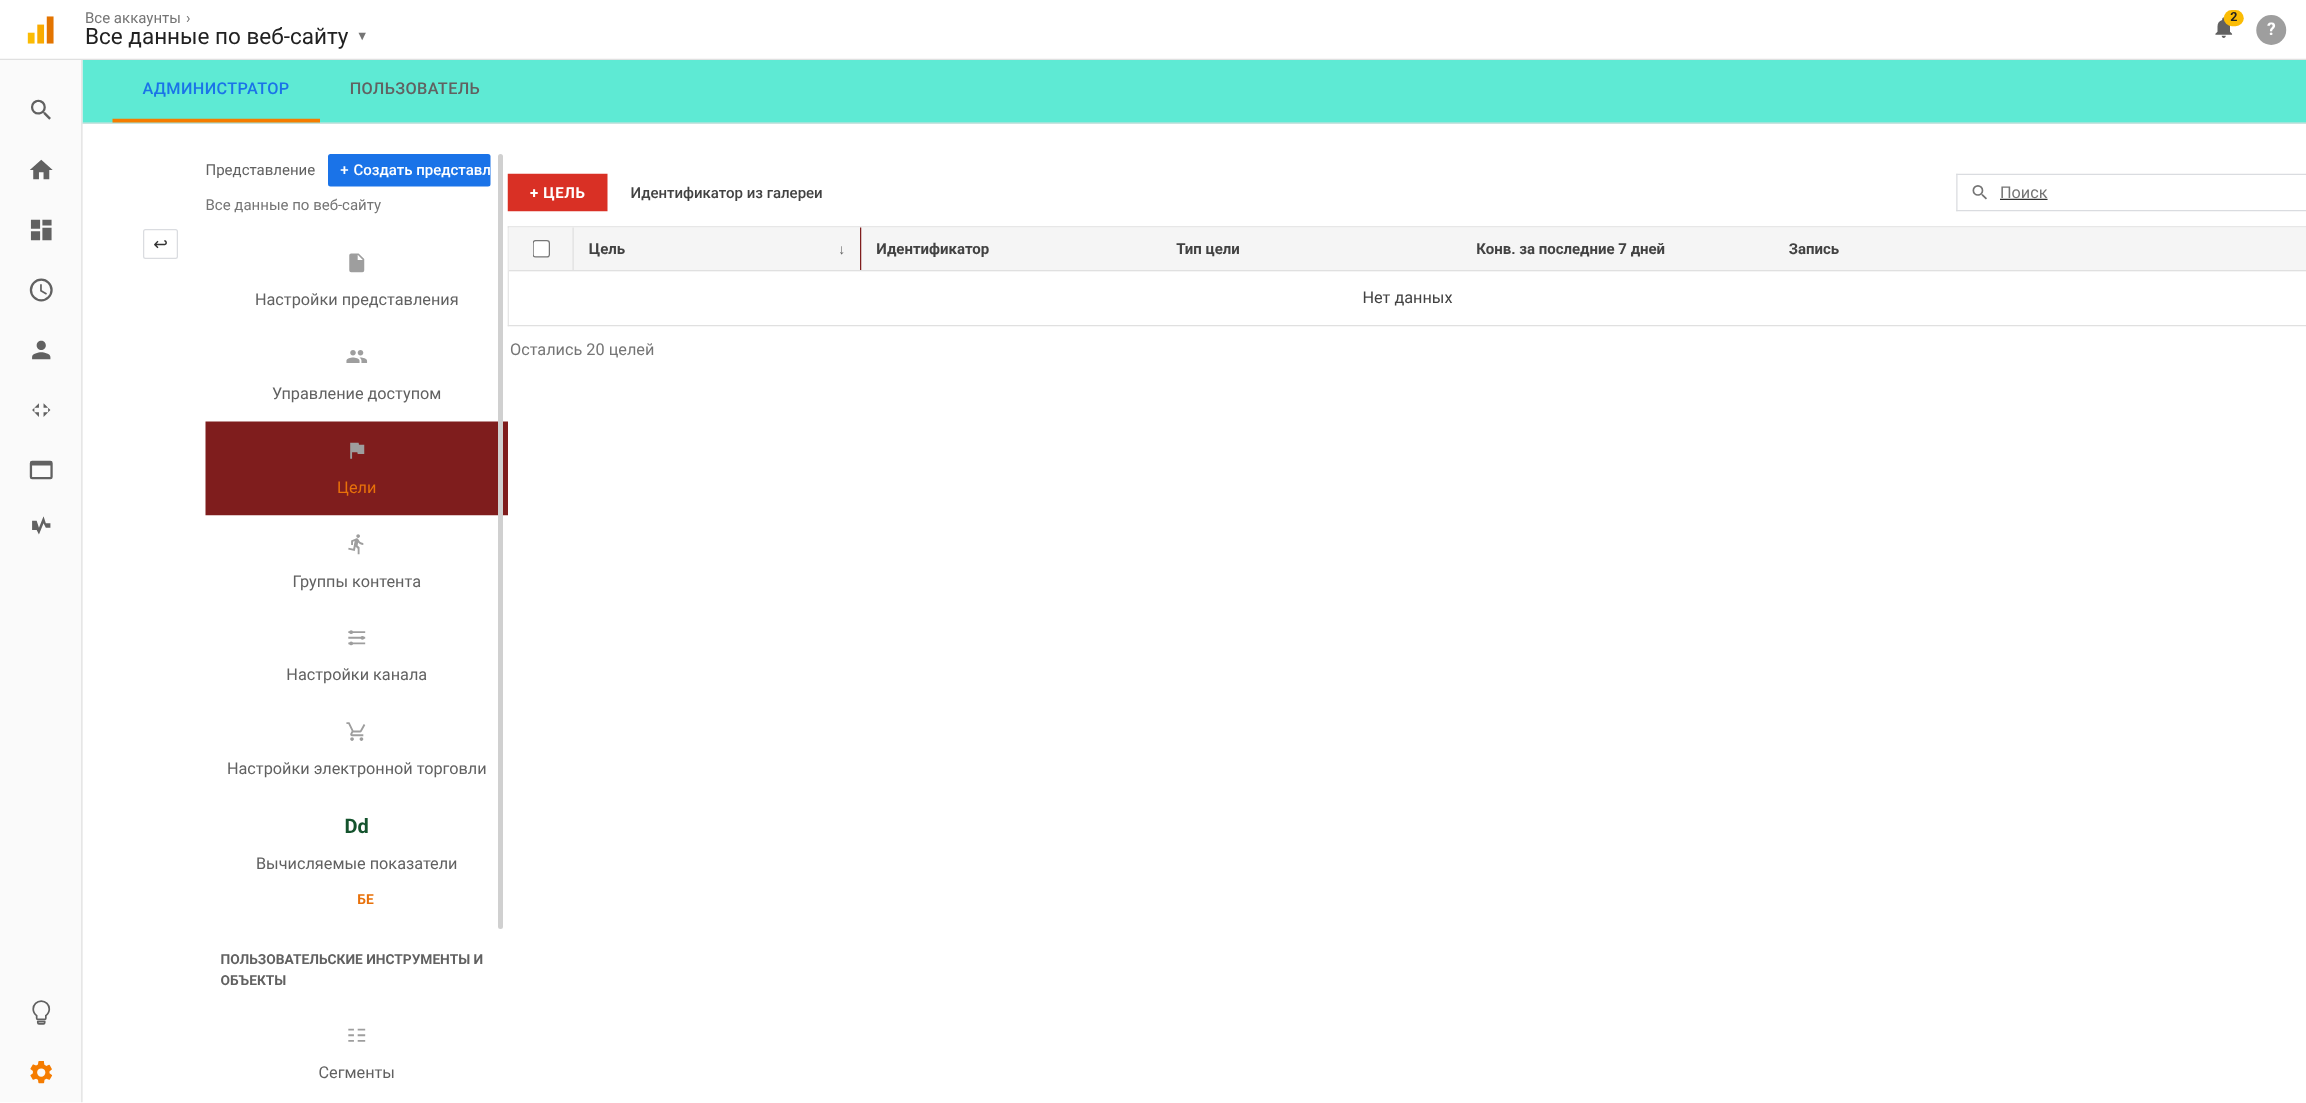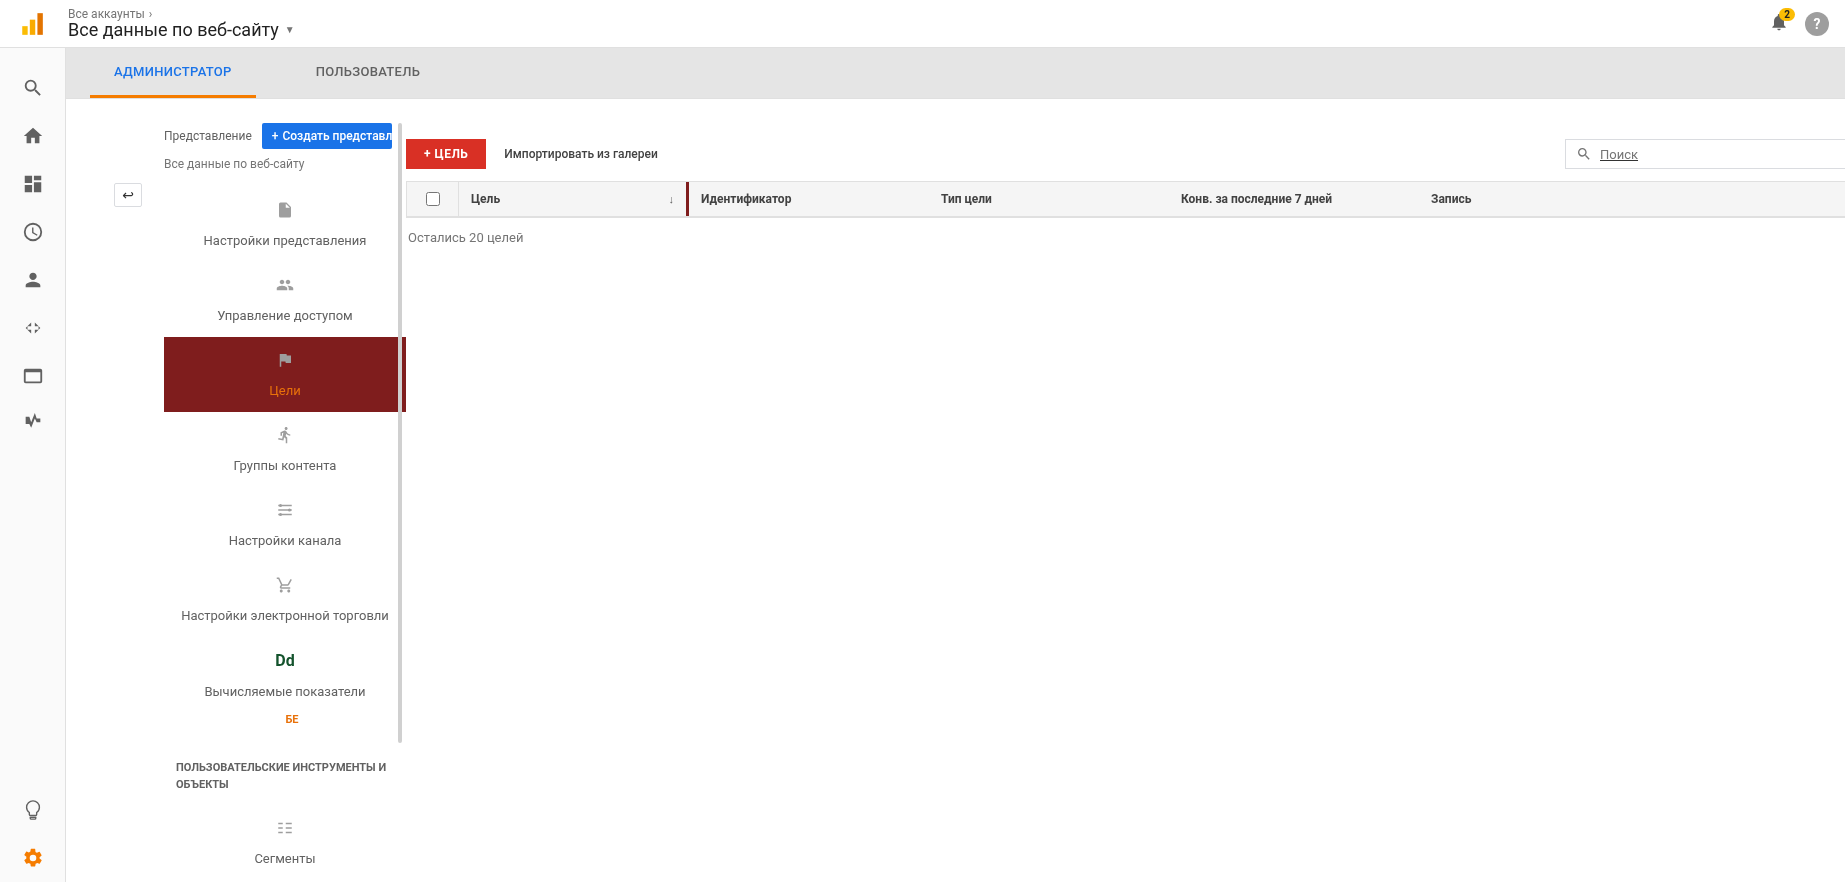--- a/index.html
+++ b/index.html
@@ -27,21 +27,21 @@
 .icon-rail { width: 66px; background: #fafafa; border-right: 1px solid #e0e0e0; display: flex; flex-direction: column; align-items: center; padding-top: 16px; }
 .rail-item { width: 100%; height: 48px; display: flex; align-items: center; justify-content: center; color: #616161; cursor: pointer; }
 .rail-item.active { color: #f57c00; }
 .rail-spacer { flex: 1; }
 .rail-item svg { width: 22px; height: 22px; fill: currentColor; }
 
 
 .content { flex: 1; display: flex; flex-direction: column; overflow: hidden; }
 
 
-.tabs { display: flex; border-bottom: 1px solid #e0e0e0; padding-left: 24px; background: #e5e5e5; gap: 36px; }
+.tabs { display: flex; border-bottom: 1px solid #e0e0e0; padding-left: 24px; background: #5eead4; }
 .tab { padding: 16px 24px; font-size: 13px; font-weight: 500; color: #616161; cursor: pointer; letter-spacing: 0.3px; }
 .tab.active { color: #1a73e8; border-bottom: 3px solid #f57c00; }
 
 
 .main-row { flex: 1; display: flex; overflow: hidden; }
 
 
 .admin-sidebar { width: 340px; padding: 24px 0 0 48px; position: relative; overflow-y: auto; }
 .admin-sidebar::after { content: ""; position: absolute; right: 4px; top: 24px; width: 4px; height: 620px; background: #d0d0d0; border-radius: 2px; }
 .back-btn { position: absolute; left: 48px; top: 84px; width: 28px; height: 24px; background: #fff; border: 1px solid #dadce0; border-radius: 2px; display: flex; align-items: center; justify-content: center; font-size: 14px; cursor: pointer; }
@@ -66,21 +66,21 @@
 .btn-link { background: none; border: none; color: #424242; font-size: 12px; font-weight: 500; cursor: pointer; padding: 8px 4px; }
 .toolbar-spacer { flex: 1; }
 .search-box { display: flex; align-items: center; border: 1px solid #dadce0; border-right: none; padding: 6px 10px; gap: 8px; width: 280px; text-decoration: underline; }
 .search-box input { border: none; outline: none; font-size: 13px; flex: 1; }
 .search-box svg { width: 16px; height: 16px; fill: #757575; }
 
 .table { border: 1px solid #e0e0e0; border-right: none; }
 .thead { display: flex; background: #f5f5f5; border-bottom: 1px solid #e0e0e0; }
 .th { padding: 10px 12px; font-size: 12px; font-weight: 700; color: #424242; display: flex; align-items: center; }
 .th-check { width: 52px; justify-content: center; border-right: 1px solid #e0e0e0; }
-.th-goal { flex: 0 0 230px; border-right: 3px solid #7f1d1d; justify-content: space-between; }
+.th-goal { flex: 0 0 230px; border-right: 1px solid #7f1d1d; justify-content: space-between; }
 .th-id { flex: 0 0 240px; }
 .th-type { flex: 0 0 240px; }
 .th-conv { flex: 0 0 250px; }
 .th-rec { flex: 1; }
 .sort-arrow { font-size: 11px; color: #616161; }
 .tbody-empty { padding: 14px; text-align: center; font-size: 13px; color: #424242; }
 .goals-remaining { font-size: 13px; color: #757575; padding: 12px 0 0 2px; }
 
 input[type="checkbox"] { width: 14px; height: 14px; }
 </style>
@@ -266,21 +266,21 @@
                 </span>
               <span>Заметки</span>
             </li>
           </ul>
         </div>
       </div>
 
       <div class="goals-panel">
         <div class="toolbar">
           <button class="btn-red">+ ЦЕЛЬ</button>
-          <button class="btn-link">Импортировать из галереи</button>
+          <button class="btn-link">Идентификатор из галереи</button>
           <div class="toolbar-spacer"></div>
           <div class="search-box">
             <svg viewBox="0 0 24 24">
                 <path d="M15.5 14h-.79l-.28-.27A6.471 6.471 0 0016 9.5 6.5 6.5 0 109.5 16c1.61 0 3.09-.59 4.23-1.57l.27.28v.79l5 4.99L20.49 19l-4.99-5zm-6 0C7.01 14 5 11.99 5 9.5S7.01 5 9.5 5 14 7.01 14 9.5 11.99 14 9.5 14z"></path>
               </svg>
             <input type="text" placeholder="Поиск" style="">
           </div>
         </div>
         <div class="table">
           <div class="thead">
@@ -289,18 +289,19 @@
               </div>
             <div class="th th-goal">
               <span>Цель</span>
               <span class="sort-arrow">↓</span>
             </div>
             <div class="th th-id">Идентификатор</div>
             <div class="th th-type">Тип цели</div>
             <div class="th th-conv">Конв. за последние 7 дней</div>
             <div class="th th-rec">Запись</div>
           </div>
+          <div class="tbody-empty">Нет данных</div>
         </div>
         <div class="goals-remaining">Остались 20 целей</div>
       </div>
     </div>
   </div>
 </div>
 
 </body></html>

